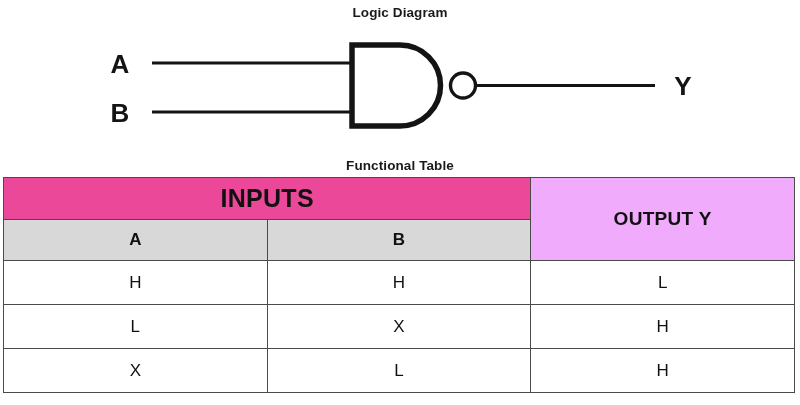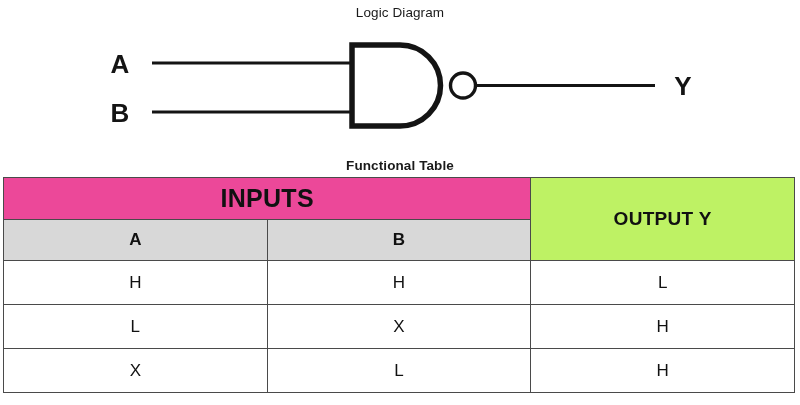--- a/index.html
+++ b/index.html
@@ -24,21 +24,21 @@
     width: 800px;
     height: 172px;
   }
   #logic-diagram-caption {
     position: absolute;
     left: 0;
     top: 5px;
     width: 800px;
     text-align: center;
     font-size: 13.5px;
-    font-weight: normal;
+    font-weight: bold;
     letter-spacing: 0.1px;
     color: #1a1a1a;
   }
   #logic-gate-svg {
     position: absolute;
     left: 0;
     top: 0;
   }
   .gate-label {
     font-family: "Liberation Sans", sans-serif;
@@ -81,21 +81,21 @@
     font-weight: bold;
     font-size: 25px;
     letter-spacing: 0.3px;
   }
   #functional-table td.subhead {
     background: #d8d8d8;
     font-weight: bold;
     font-size: 17px;
   }
   #functional-table td.out-head {
-    background: #bef264;
+    background: #f0abfc;
     font-weight: bold;
     font-size: 19px;
     letter-spacing: 0.3px;
   }
   #functional-table td.data {
     background: #ffffff;
     font-weight: normal;
     font-size: 17px;
   }
   .row-head   { height: 42px; }

